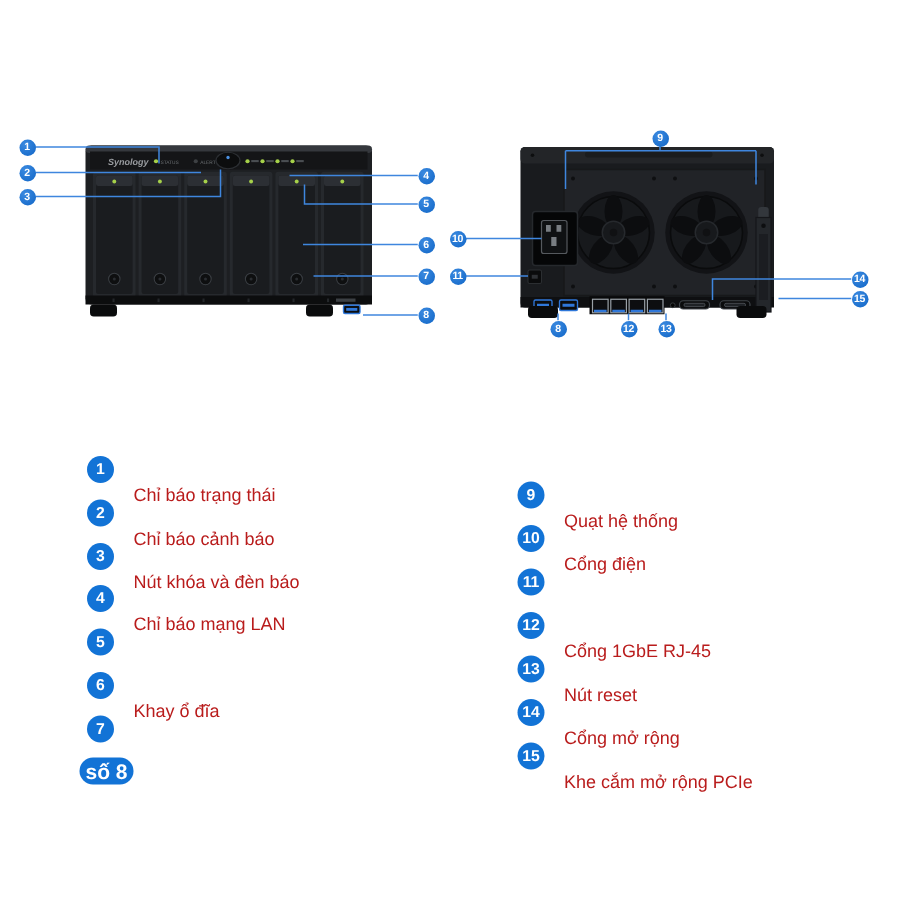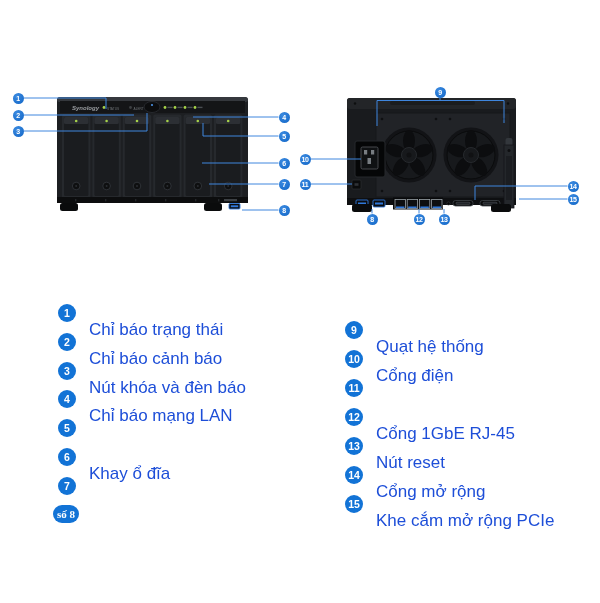--- a/index.html
+++ b/index.html
@@ -9,22 +9,22 @@
   
   .co{position:absolute;width:11px;height:11px;border-radius:50%;
       background:radial-gradient(circle at 35% 30%, #3b8ae0, #1065c6);
       color:#fff;font-size:7px;font-weight:bold;line-height:11px;text-align:center;
       letter-spacing:-0.3px;}
   
   .legend-row{position:absolute;display:flex;align-items:center;gap:13px;height:18px;}
   .badge{min-width:18px;height:18px;border-radius:9px;background:#1273d6;color:#fff;
          font-size:10.5px;font-weight:bold;display:flex;align-items:center;justify-content:center;
          box-sizing:border-box;padding:0 2px;}
-  .badge.pill{font-size:11px;padding:0 4px;font-family:Liberation Serif, serif;}
-  .label{font-size:17px;color:#1d4ed8;white-space:nowrap;margin-top:34px;}
+  .badge.pill{font-size:14px;padding:0 4px;}
+  .label{font-size:12px;color:#b91c1c;white-space:nowrap;margin-top:34px;}
 </style>
 </head>
 <body>
 
 <div class="canvas">
 
   <svg class="art" width="600" height="603" viewBox="0 0 600 603">
 
     <g>
       <rect x="57" y="97" width="191" height="106" rx="4" fill="#1d1f22"></rect>

